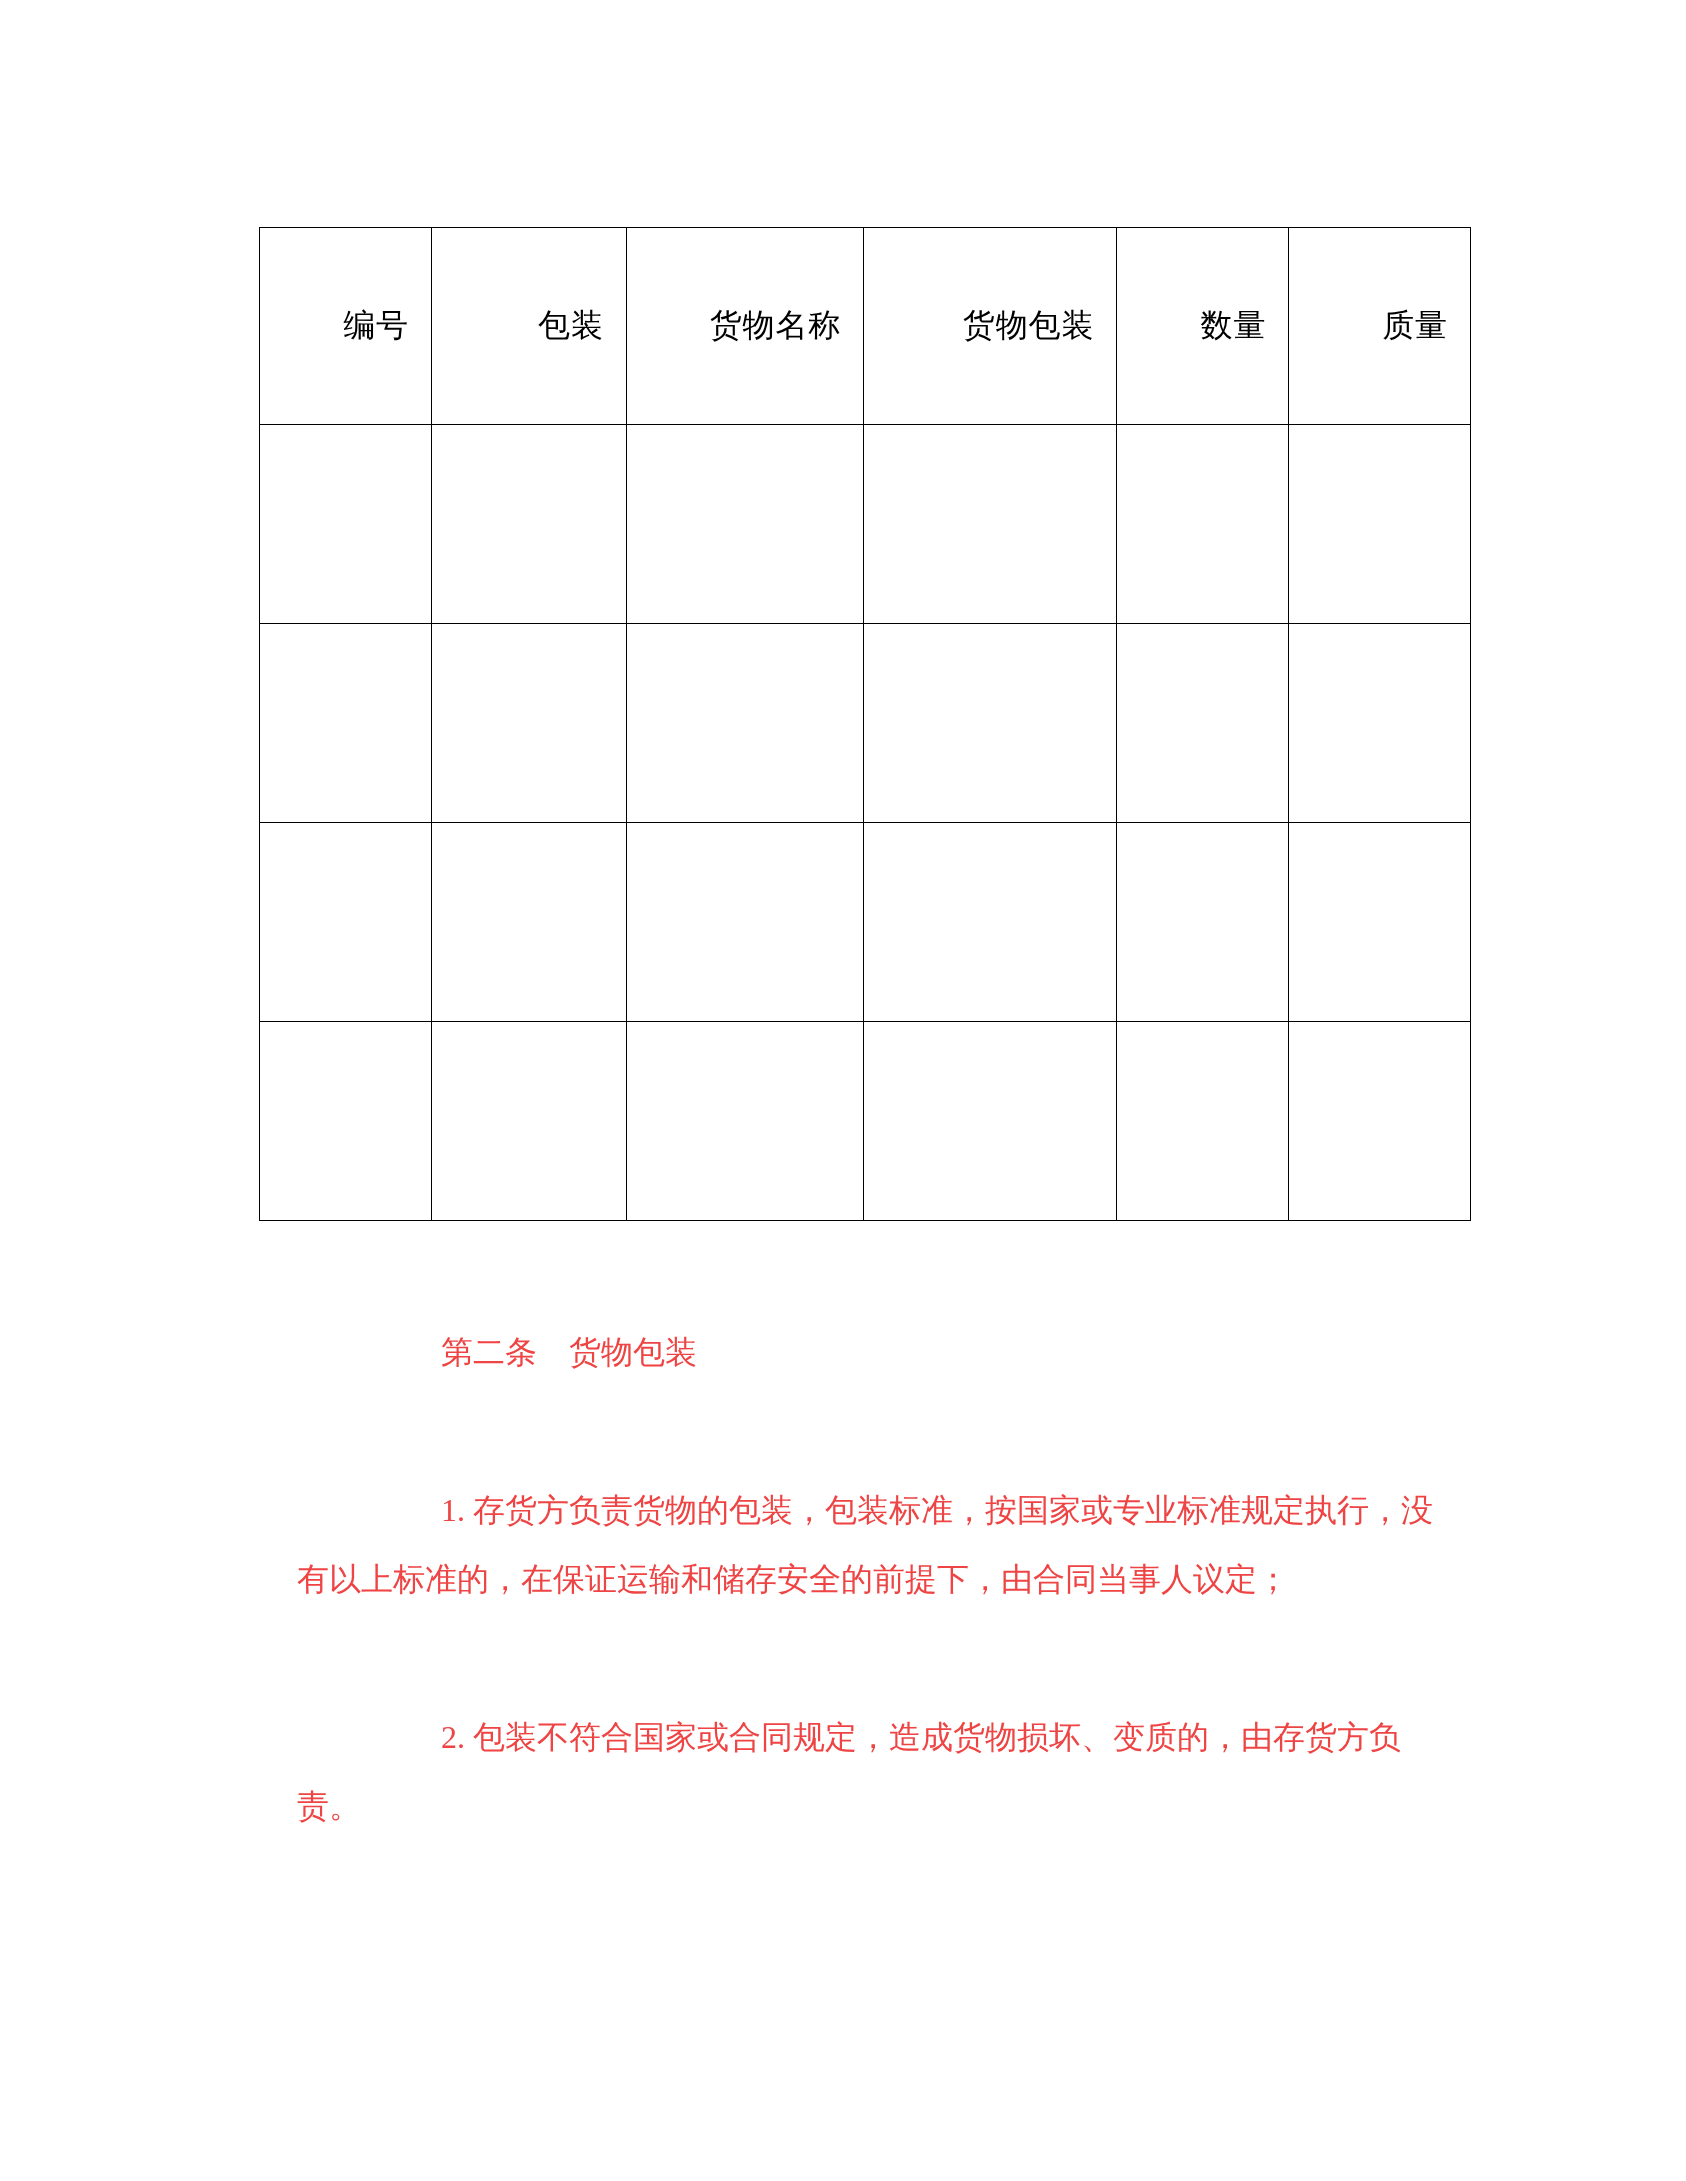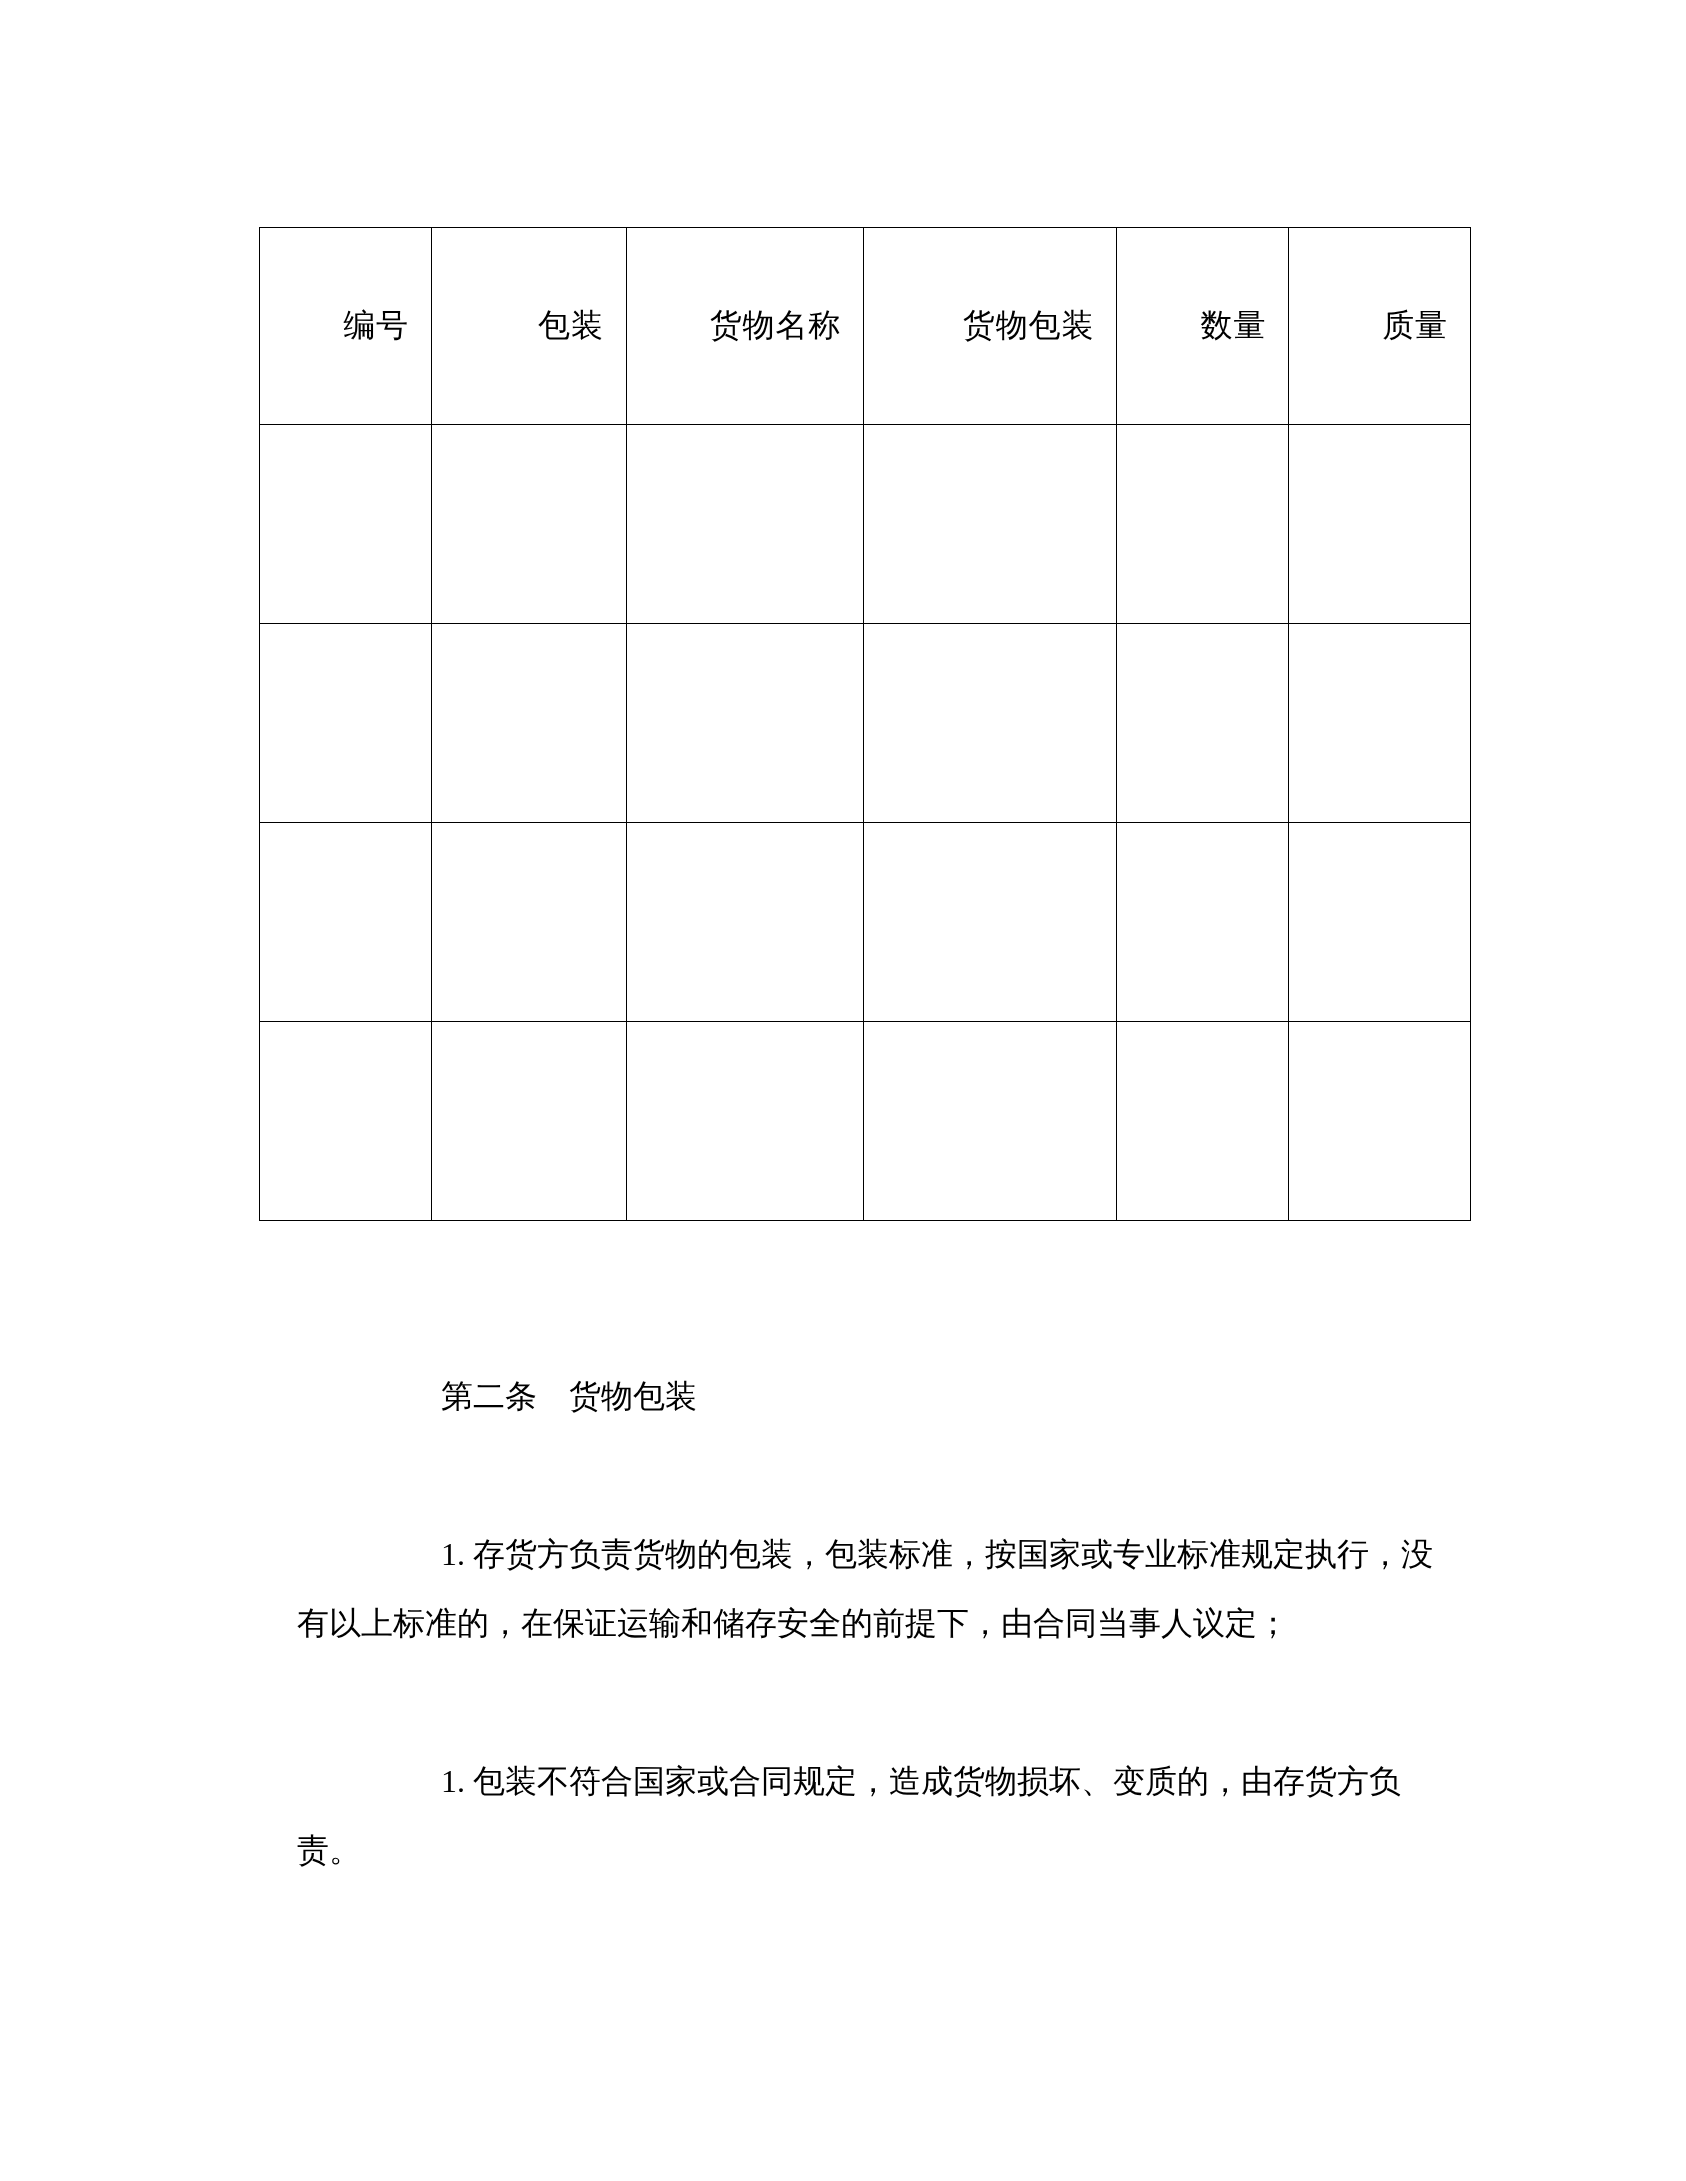--- a/index.html
+++ b/index.html
@@ -47,25 +47,25 @@
   }
 
   table.goods-table td {
     height: 199px;
   }
 
   
   .doc-body {
     position: absolute;
     left: 233px;
-    top: 1231px;
+    top: 1187px;
     width: 1222px;
     font-size: 32px;
     line-height: 69px;
-    color: #000000;
+    color: #ef4444;
   }
 
   .doc-body p {
     text-indent: 144px;
     margin-top: 57px;
     word-break: break-all;
   }
 
   .doc-body p.first {
     margin-top: 67px;
@@ -127,17 +127,17 @@
         <td></td>
         <td></td>
         <td></td>
       </tr>
     </tbody>
   </table>
 
   <div class="doc-body">
     <p class="first">第二条　货物包装</p>
     <p>1. 存货方负责货物的包装，包装标准，按国家或专业标准规定执行，没有以上标准的，在保证运输和储存安全的前提下，由合同当事人议定；</p>
-    <p>1. 包装不符合国家或合同规定，造成货物损坏、变质的，由存货方负责。</p>
+    <p>2. 包装不符合国家或合同规定，造成货物损坏、变质的，由存货方负责。</p>
   </div>
 
 </div>
 
 
 </body></html>

